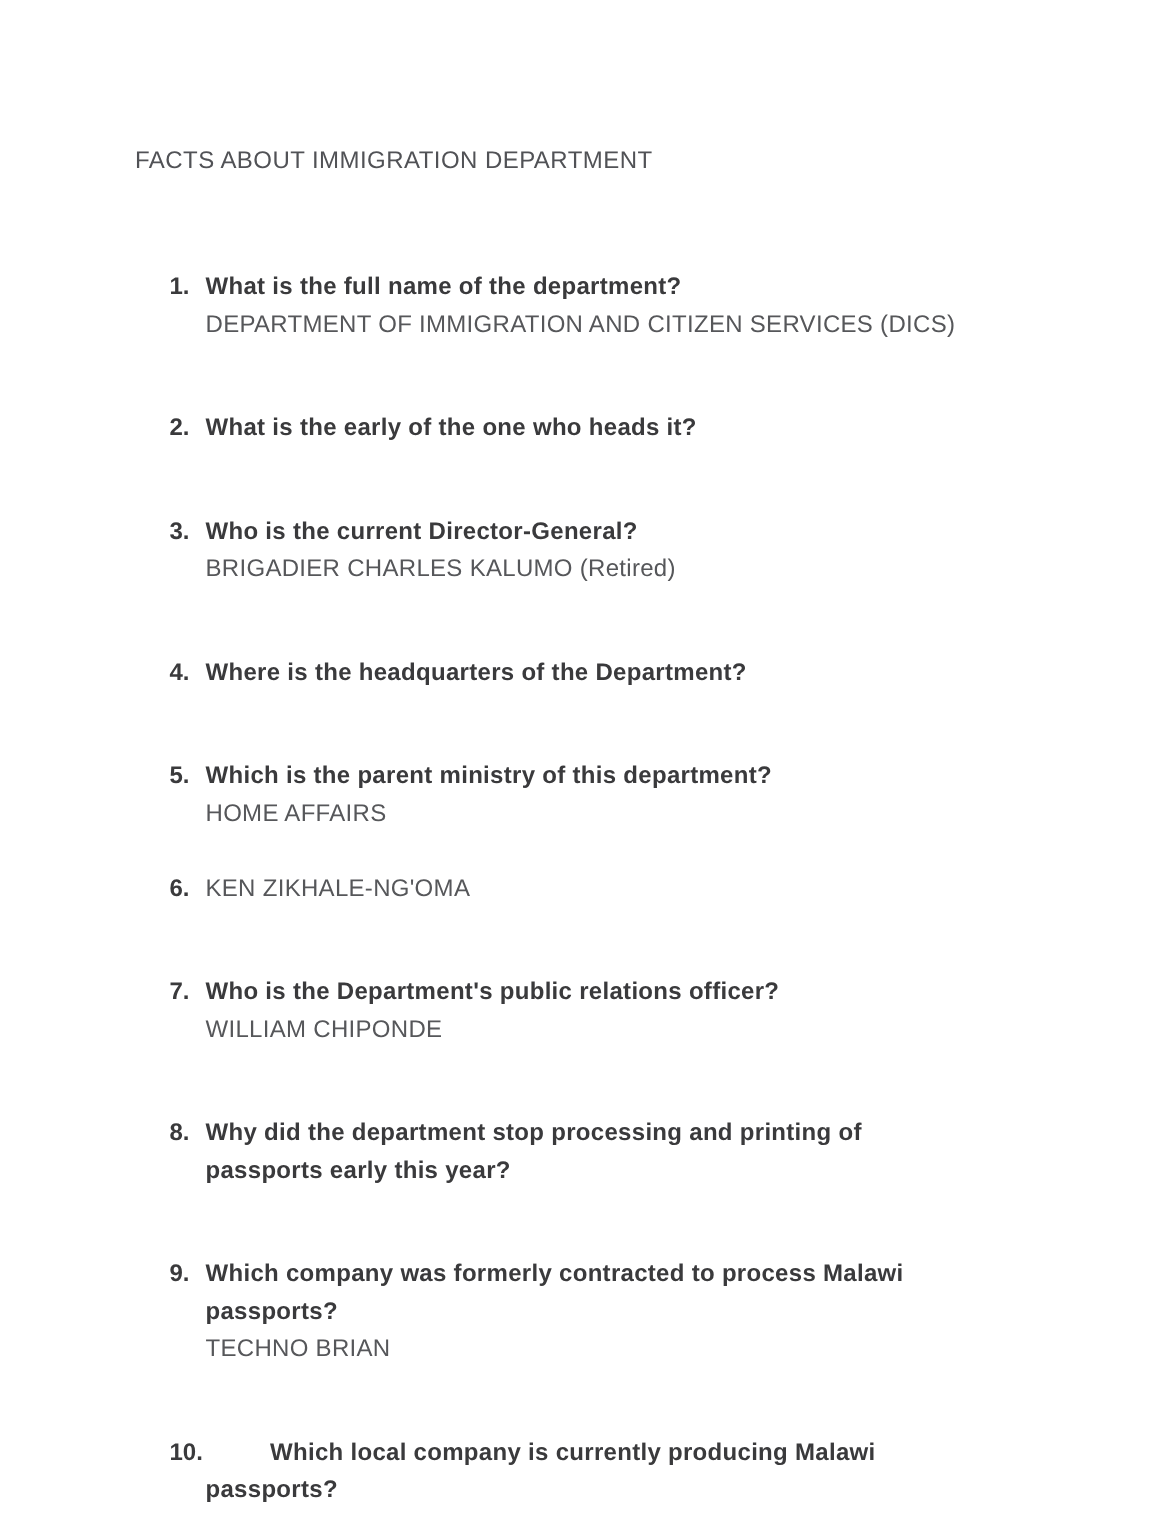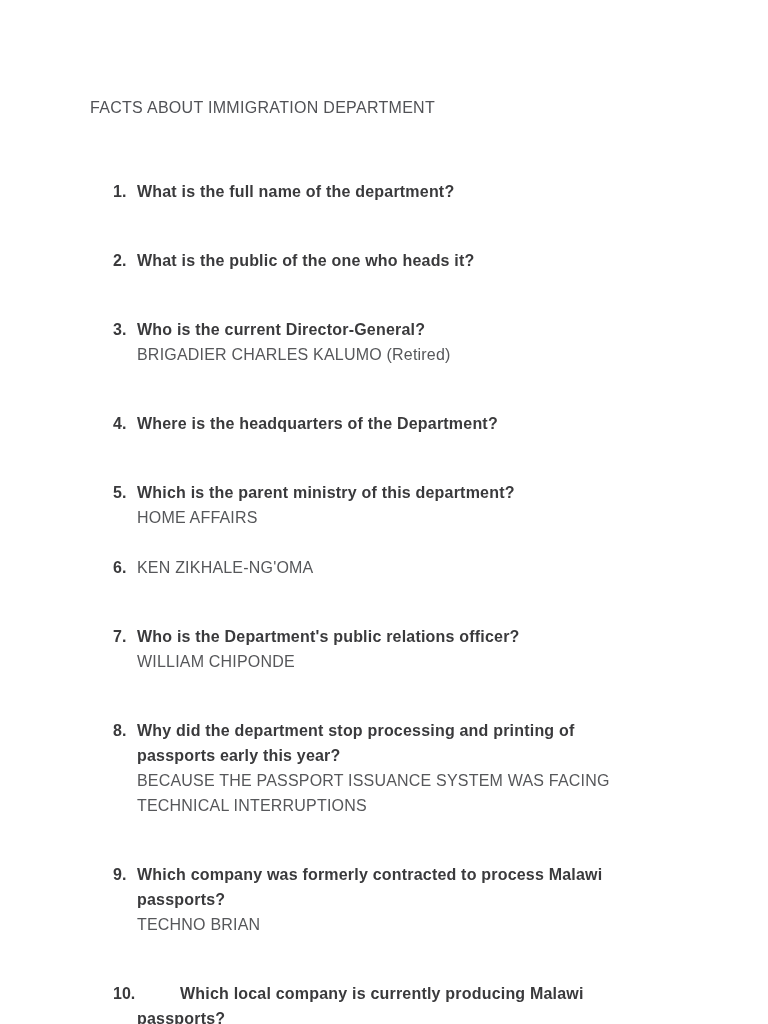--- a/index.html
+++ b/index.html
@@ -66,25 +66,26 @@
 
 <div class="page">
 
   <div class="doc-title">FACTS ABOUT IMMIGRATION DEPARTMENT</div>
 
   <div class="qa-list">
 
     <div class="qa-item">
       <span class="qa-number">1.</span>
       <div class="qa-question">What is the full name of the department?</div>
+      <div class="qa-answer">DEPARTMENT OF IMMIGRATION AND CITIZEN SERVICES (DICS)</div>
     </div>
 
     <div class="qa-item">
       <span class="qa-number">2.</span>
-      <div class="qa-question">What is the public of the one who heads it?</div>
+      <div class="qa-question">What is the early of the one who heads it?</div>
     </div>
 
     <div class="qa-item">
       <span class="qa-number">3.</span>
       <div class="qa-question">Who is the current Director-General?</div>
       <div class="qa-answer">BRIGADIER CHARLES KALUMO (Retired)</div>
     </div>
 
     <div class="qa-item">
       <span class="qa-number">4.</span>
@@ -105,22 +106,20 @@
     <div class="qa-item">
       <span class="qa-number">7.</span>
       <div class="qa-question">Who is the Department's public relations officer?</div>
       <div class="qa-answer">WILLIAM CHIPONDE</div>
     </div>
 
     <div class="qa-item">
       <span class="qa-number">8.</span>
       <div class="qa-question">Why did the department stop processing and printing of
 passports early this year?</div>
-      <div class="qa-answer">BECAUSE THE PASSPORT ISSUANCE SYSTEM WAS FACING
-TECHNICAL INTERRUPTIONS</div>
     </div>
 
     <div class="qa-item">
       <span class="qa-number">9.</span>
       <div class="qa-question">Which company was formerly contracted to process Malawi
 passports?</div>
       <div class="qa-answer">TECHNO BRIAN</div>
     </div>
 
     <div class="qa-item tab-first">

